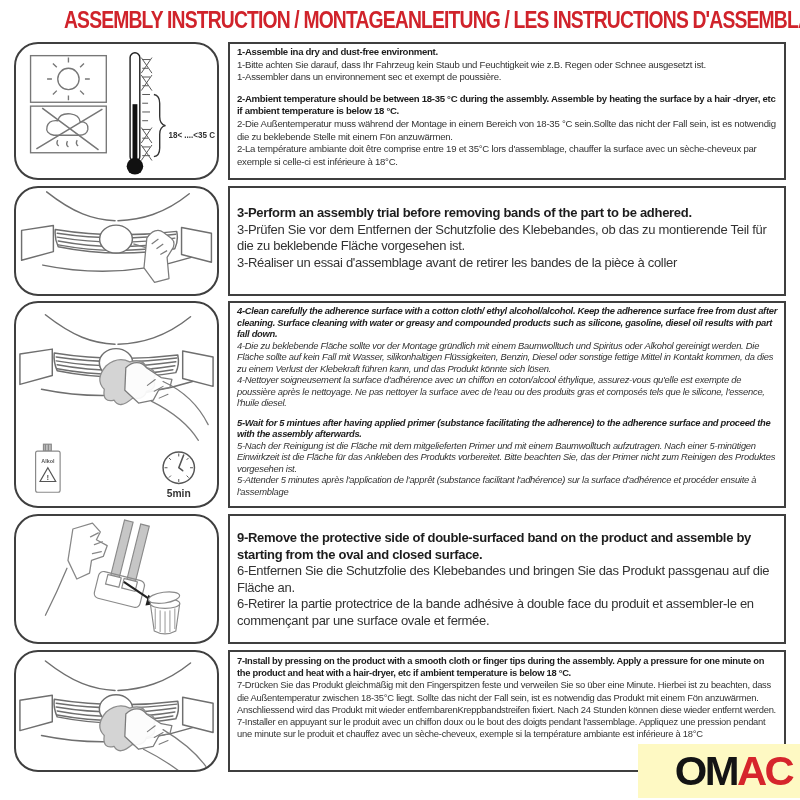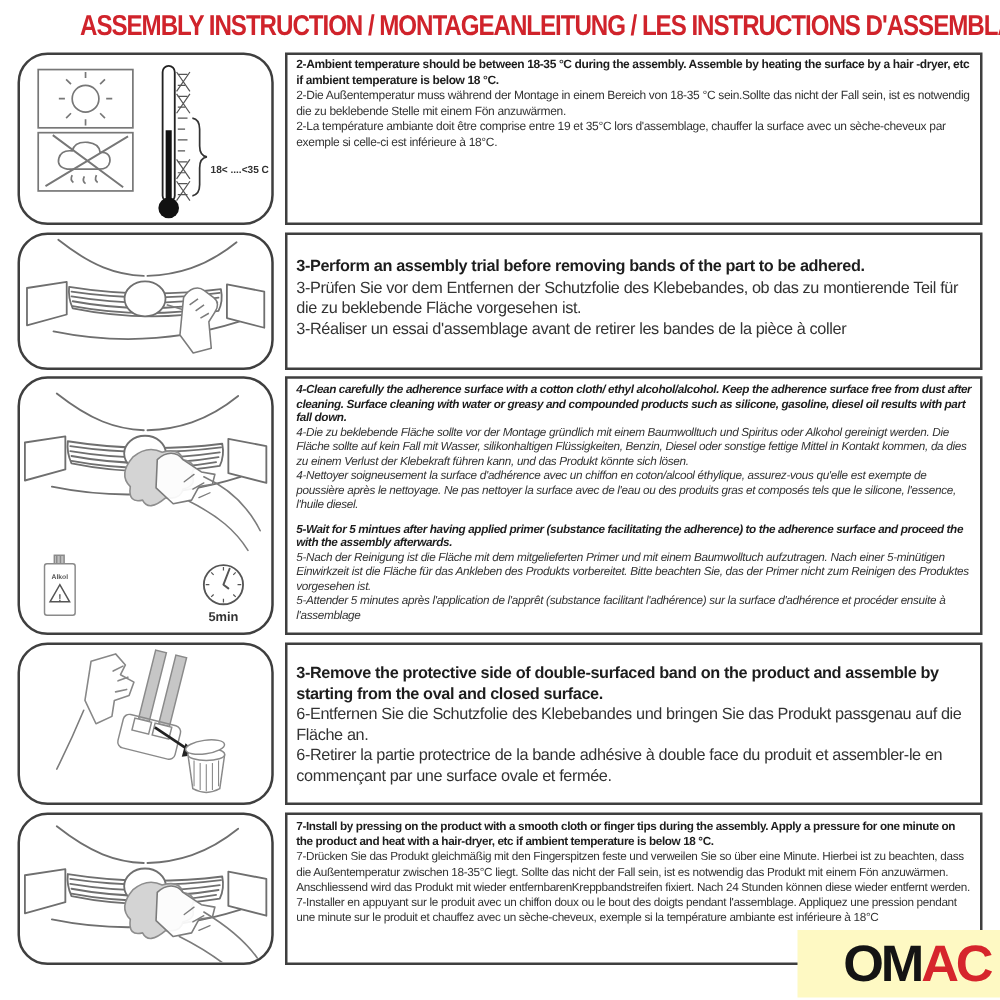--- a/index.html
+++ b/index.html
@@ -98,20 +98,25 @@
           <path d="M128,14 l11,16 M139,14 l-11,16 M128,32 l11,16 M139,32 l-11,16"></path>
           <path d="M128,86 l11,16 M139,86 l-11,16 M128,104 l11,16 M139,104 l-11,16"></path>
         </g>
         <path d="M141,52 q6,1 6,9 l0,14 q0,8 6,9 q-6,1 -6,9 l0,14 q0,8 -6,9" fill="none" stroke="#333" stroke-width="1.4"></path>
         <text x="156" y="97" font-size="8.5" font-weight="700" fill="#333" textLength="48" lengthAdjust="spacingAndGlyphs">18&lt; ....&lt;35 C</text>
       </g>
     </svg>
   </div>
   <div class="cell text-cell r1 small">
     <div class="step">
+      <p class="s-en">1-Assemble ina dry and dust-free environment.</p>
+      <p class="s-de">1-Bitte achten Sie darauf, dass Ihr Fahrzeug kein Staub und Feuchtigkeit wie z.B. Regen oder Schnee ausgesetzt ist.</p>
+      <p class="s-fr">1-Assembler dans un environnement sec et exempt de poussière.</p>
+    </div>
+    <div class="step">
       <p class="s-en">2-Ambient temperature should be between 18-35 °C  during the assembly. Assemble by heating the surface by a hair -dryer, etc if ambient temperature is below 18 °C.</p>
       <p class="s-de">2-Die Außentemperatur muss während der Montage in einem Bereich von 18-35 °C  sein.Sollte das nicht der Fall sein, ist es notwendig die zu beklebende Stelle mit einem Fön anzuwärmen.</p>
       <p class="s-fr">2-La température ambiante doit être comprise entre 19 et 35°C lors d'assemblage, chauffer la surface avec un sèche-cheveux par exemple si celle-ci est inférieure à 18°C.</p>
     </div>
   </div>
 
   <div class="cell icon-cell r2">
     <svg viewBox="0 0 205 110">
       <use href="#grille"></use>
       <g stroke="#7c7c7c" fill="#ffffff" stroke-width="1.3" stroke-linejoin="round">
@@ -186,21 +191,21 @@
       <g stroke="#8a8a8a" fill="#ffffff" stroke-width="1.2">
         <path d="M137,86 L141,114 Q152,120 163,114 L167,86"></path>
         <path d="M142,91 v21 M147,93 v22 M152,94 v22 M157,93 v22 M162,91 v21" fill="none" stroke-width="0.9"></path>
         <ellipse cx="152" cy="86" rx="15" ry="5"></ellipse>
         <ellipse cx="151" cy="80" rx="16" ry="5.5" transform="rotate(-8 151 80)"></ellipse>
       </g>
     </svg>
   </div>
   <div class="cell text-cell r4 big">
     <div class="step">
-      <p class="s-en">3-Remove the protective side of double-surfaced band on the product and assemble by starting from the oval and closed surface.</p>
+      <p class="s-en">9-Remove the protective side of double-surfaced band on the product and assemble by starting from the oval and closed surface.</p>
       <p class="s-de">6-Entfernen Sie die Schutzfolie des Klebebandes und bringen Sie das Produkt passgenau auf die Fläche an.</p>
       <p class="s-fr">6-Retirer la partie protectrice de la bande adhésive à double face du produit et assembler-le en commençant par une surface ovale et fermée.</p>
     </div>
   </div>
 
   <div class="cell icon-cell r5">
     <svg viewBox="0 0 205 118">
       <g transform="translate(0,4)">
         <use href="#grille"></use>
         <use href="#hand-cloth"></use>

